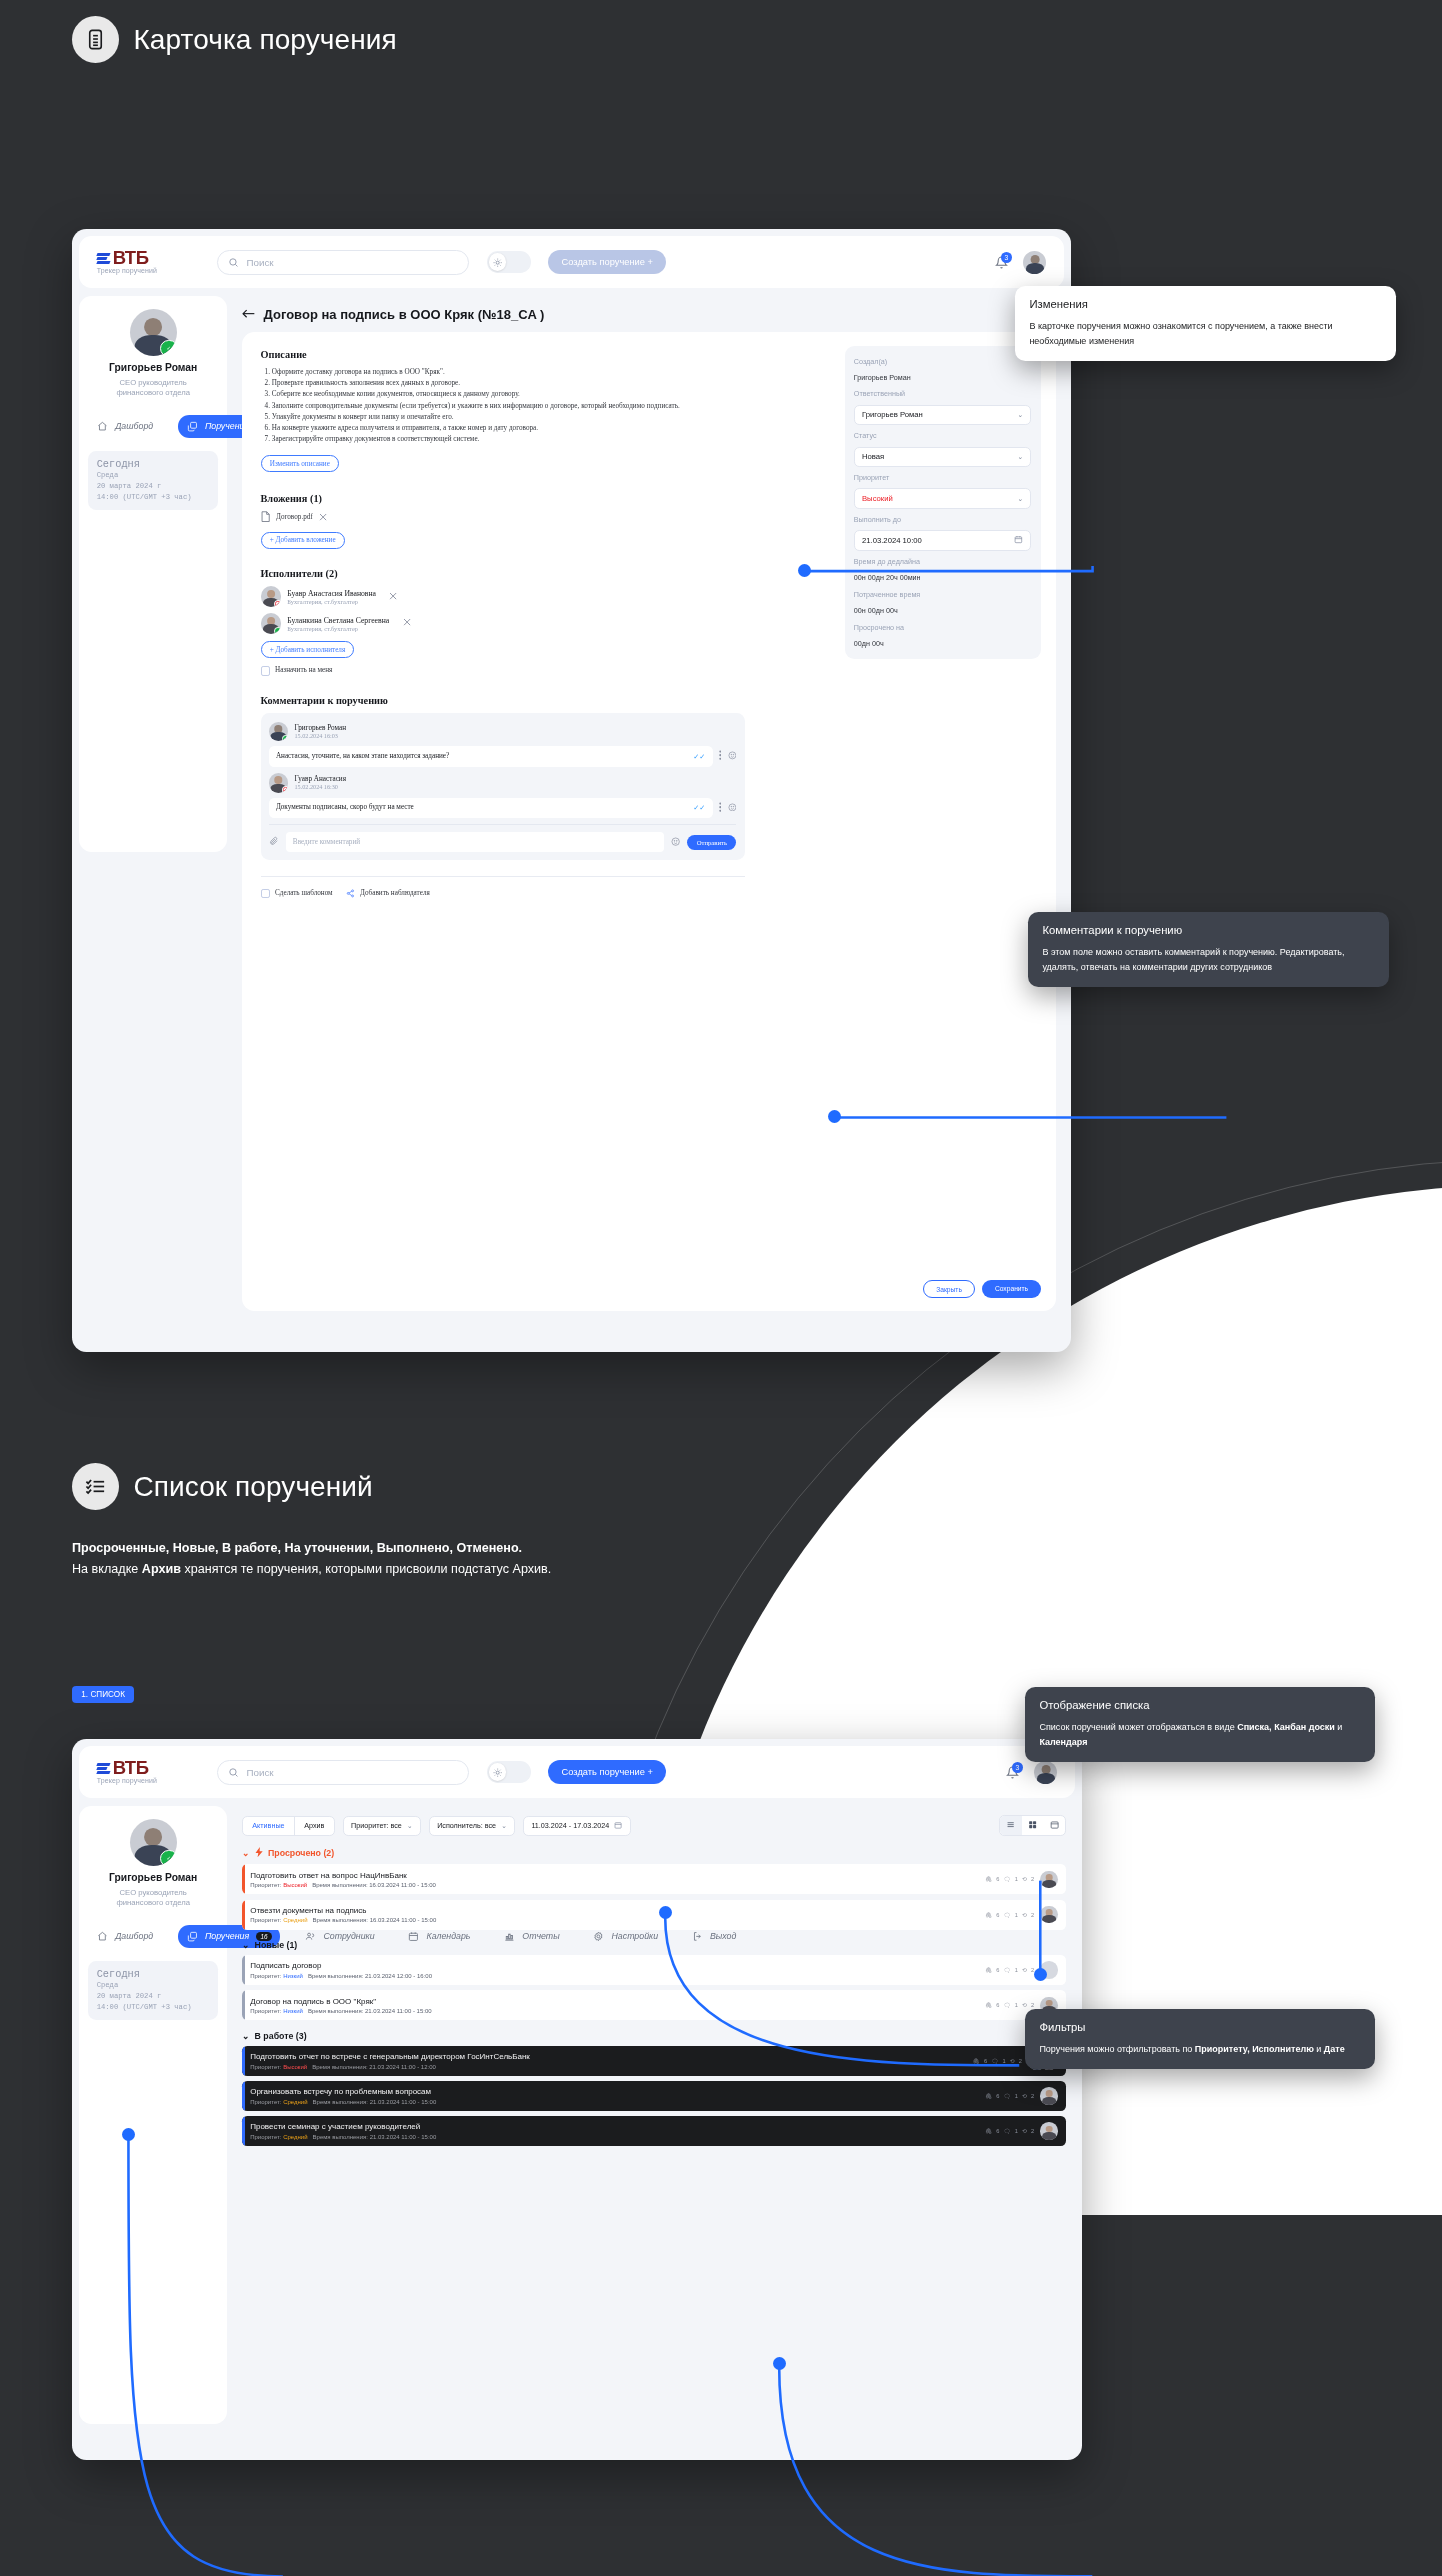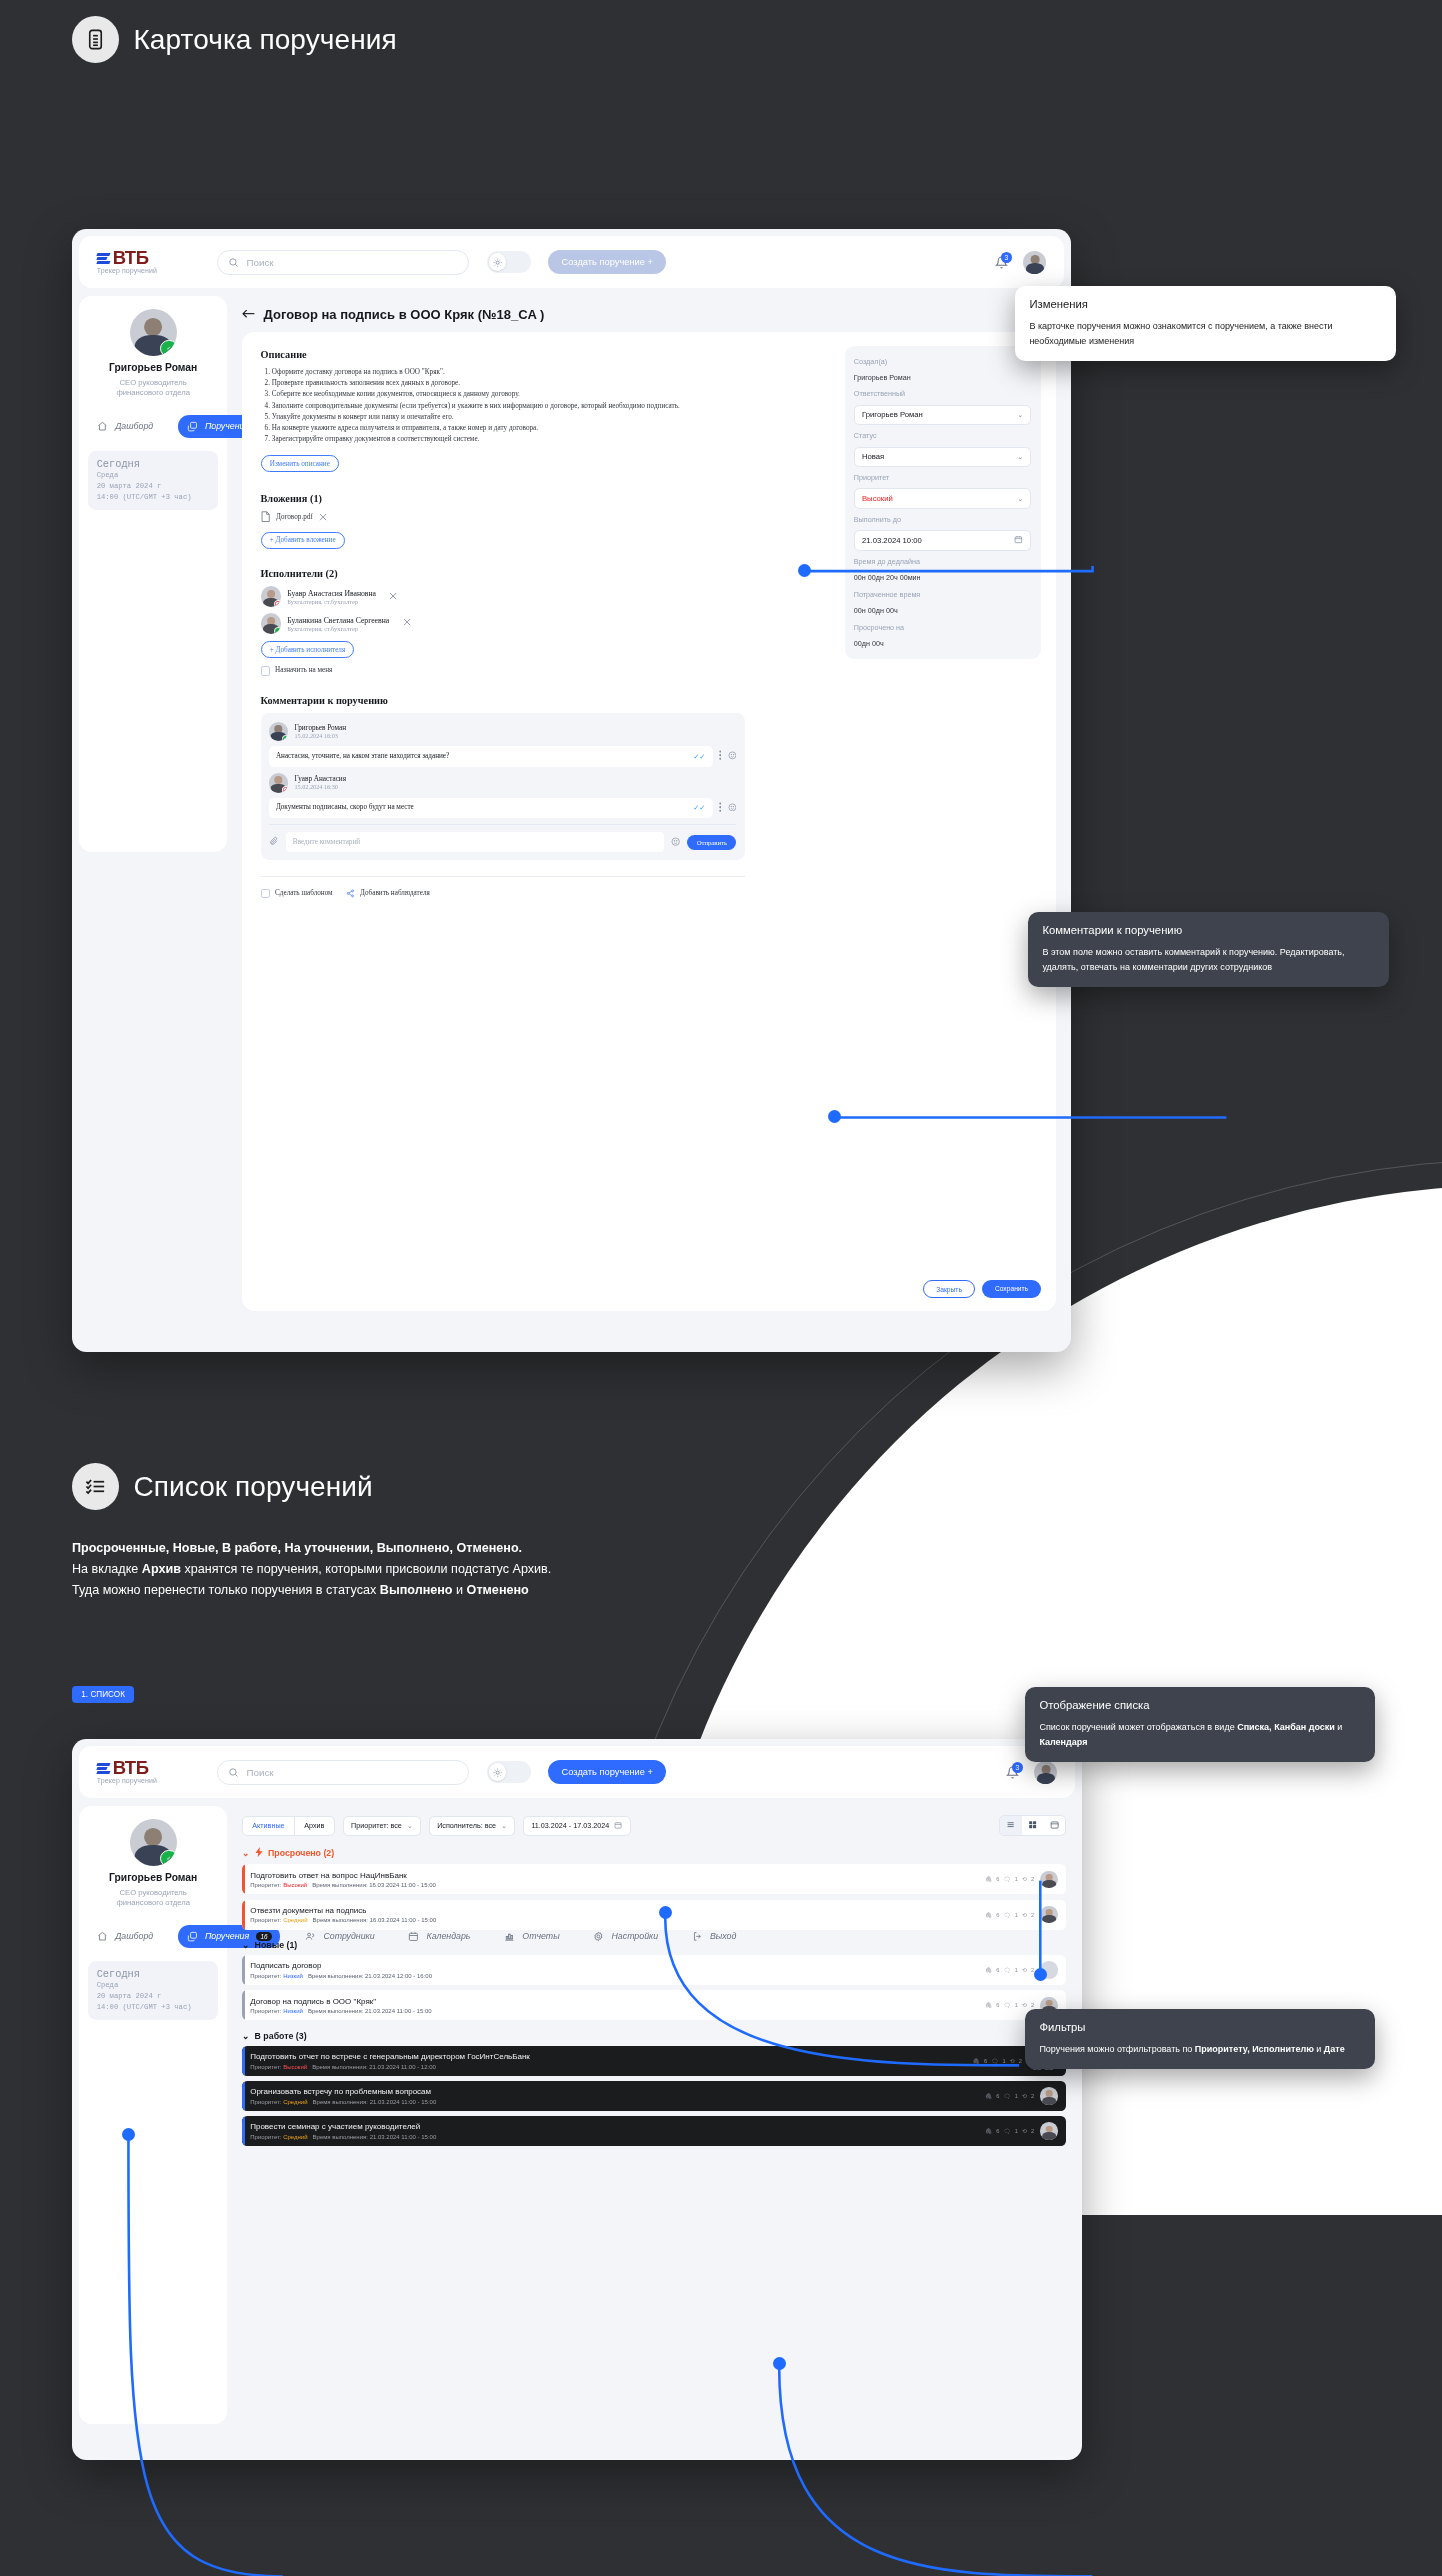--- a/index.html
+++ b/index.html
@@ -598,21 +598,20 @@
           <line x1="10" y1="12" x2="21" y2="12"></line>
         <polyline points="2.5,17 4.3,18.8 7.4,15.2"></polyline>
           <line x1="10" y1="17" x2="21" y2="17"></line>
       </svg>
     </div>
     <div class="sec-title">Список поручений</div>
   </div>
   <div class="sec-desc" style="left:72px; top:1538px; width:979px;">
     <div><b>Просроченные, Новые, В работе, На уточнении, Выполнено, Отменено.</b></div>
     <div><span>На вкладке </span><b>Архив</b><span> хранятся те поручения, которыми присвоили подстатус Архив.</span></div>
-    <div><span>Туда можно перенести только поручения в статусах </span><b>Выполнено</b><span> и </span><b>Отменено</b></div>
   </div>
 
   <div class="pill-tag" style="left:72px; top:1686px;">1. СПИСОК</div>
 
   <div class="window win-light" style="left:72px; top:1739px; width:1010px; height:721px;">
     <div class="topbar">
       <div class="logo-wrap">
         <div class="logo-row">
           <div class="logo-bars">
               <i></i>

